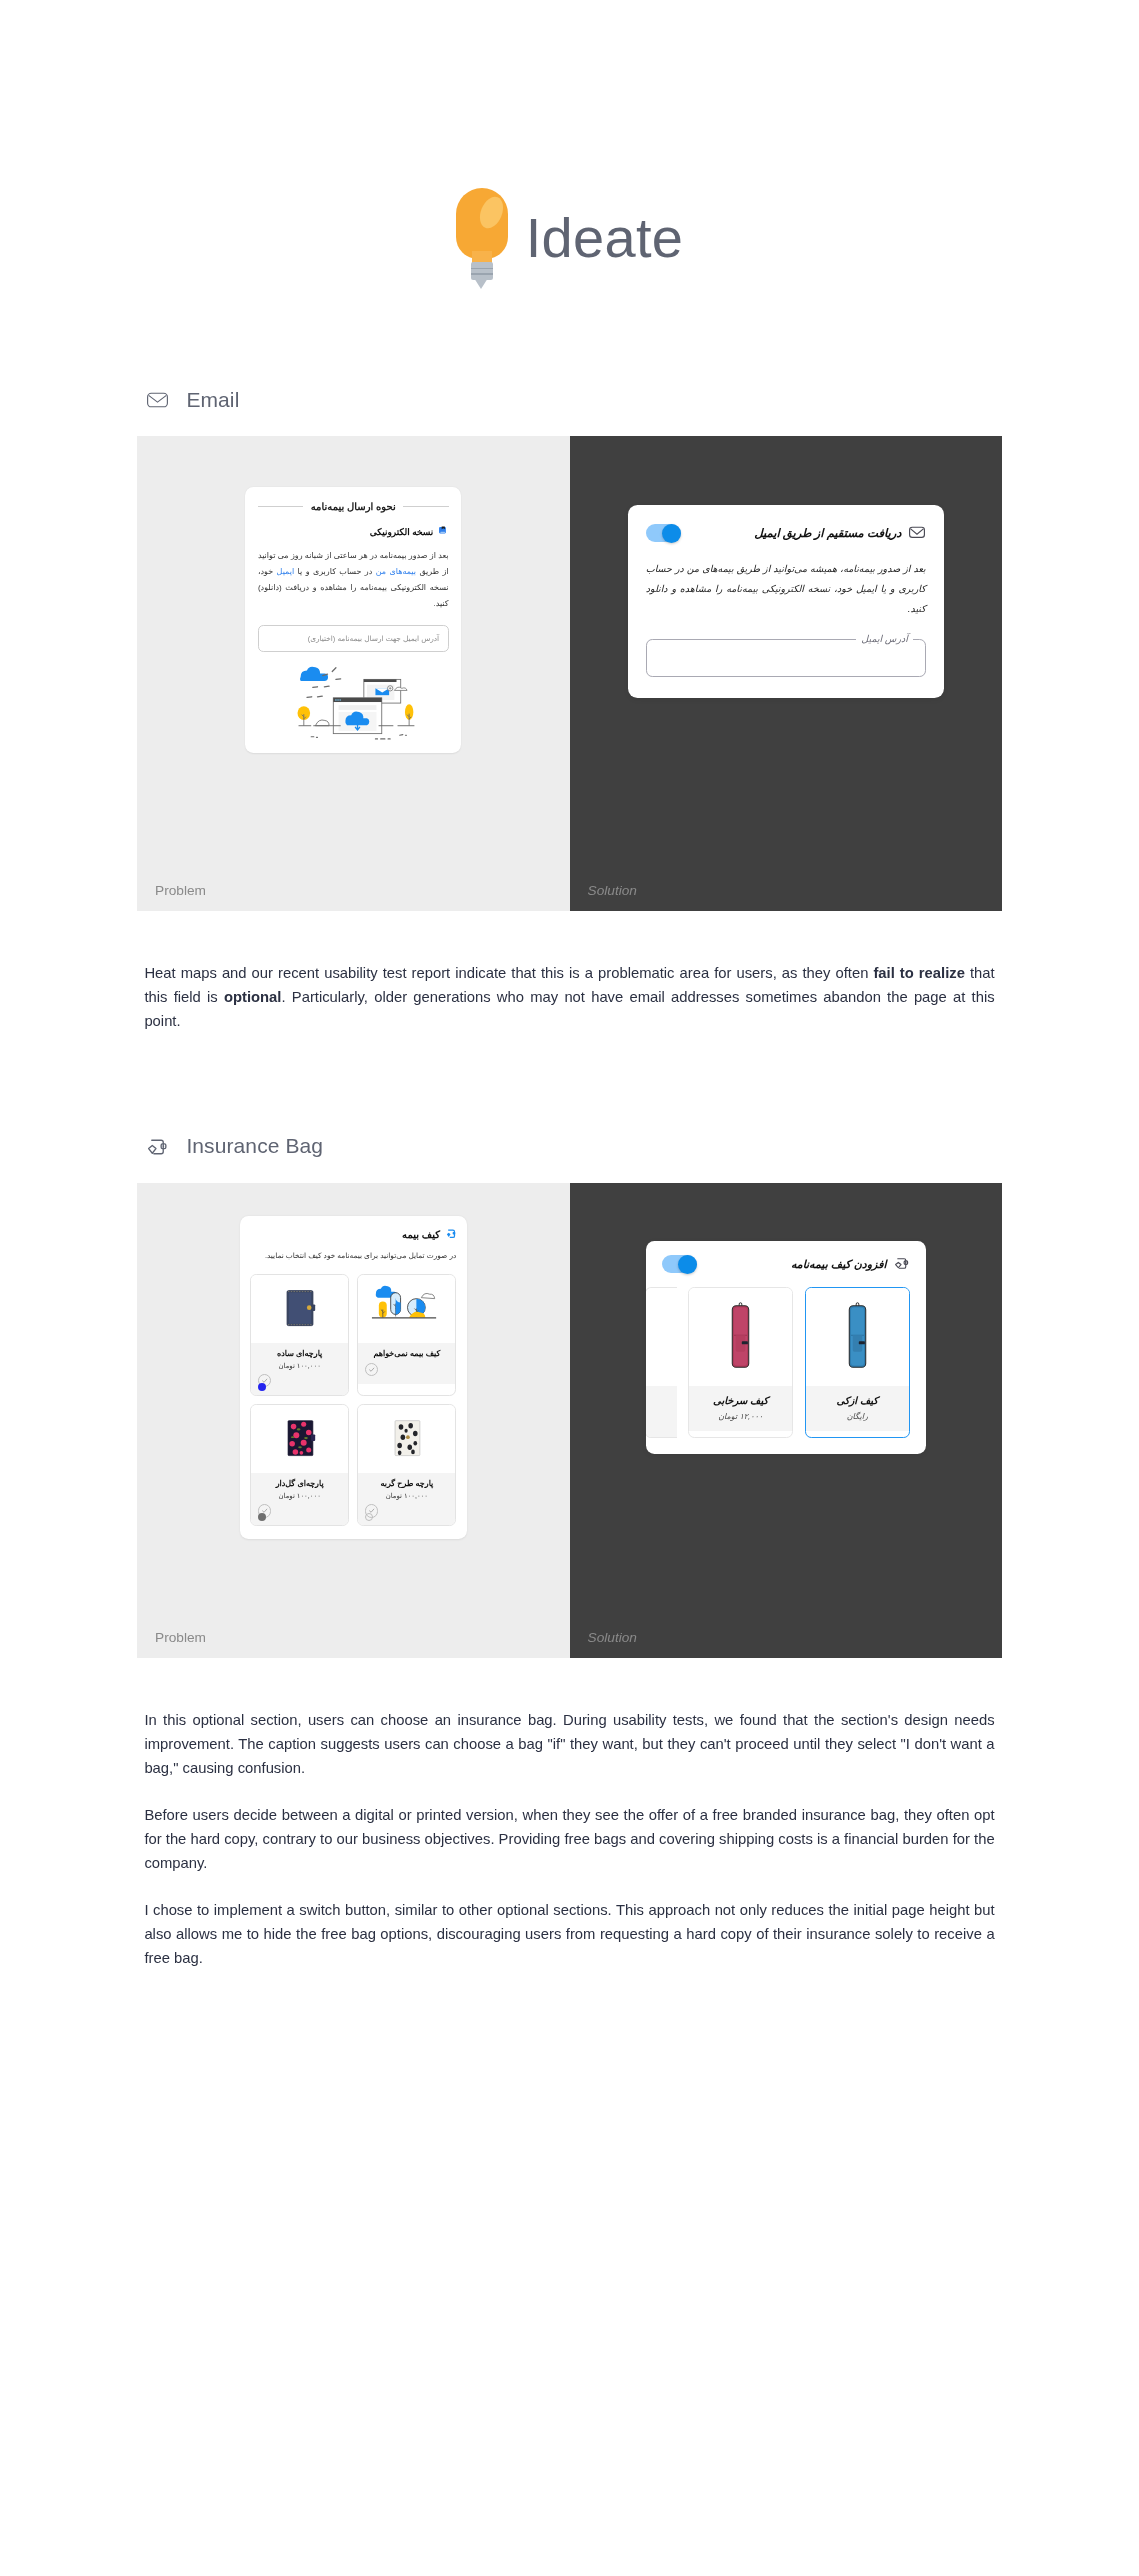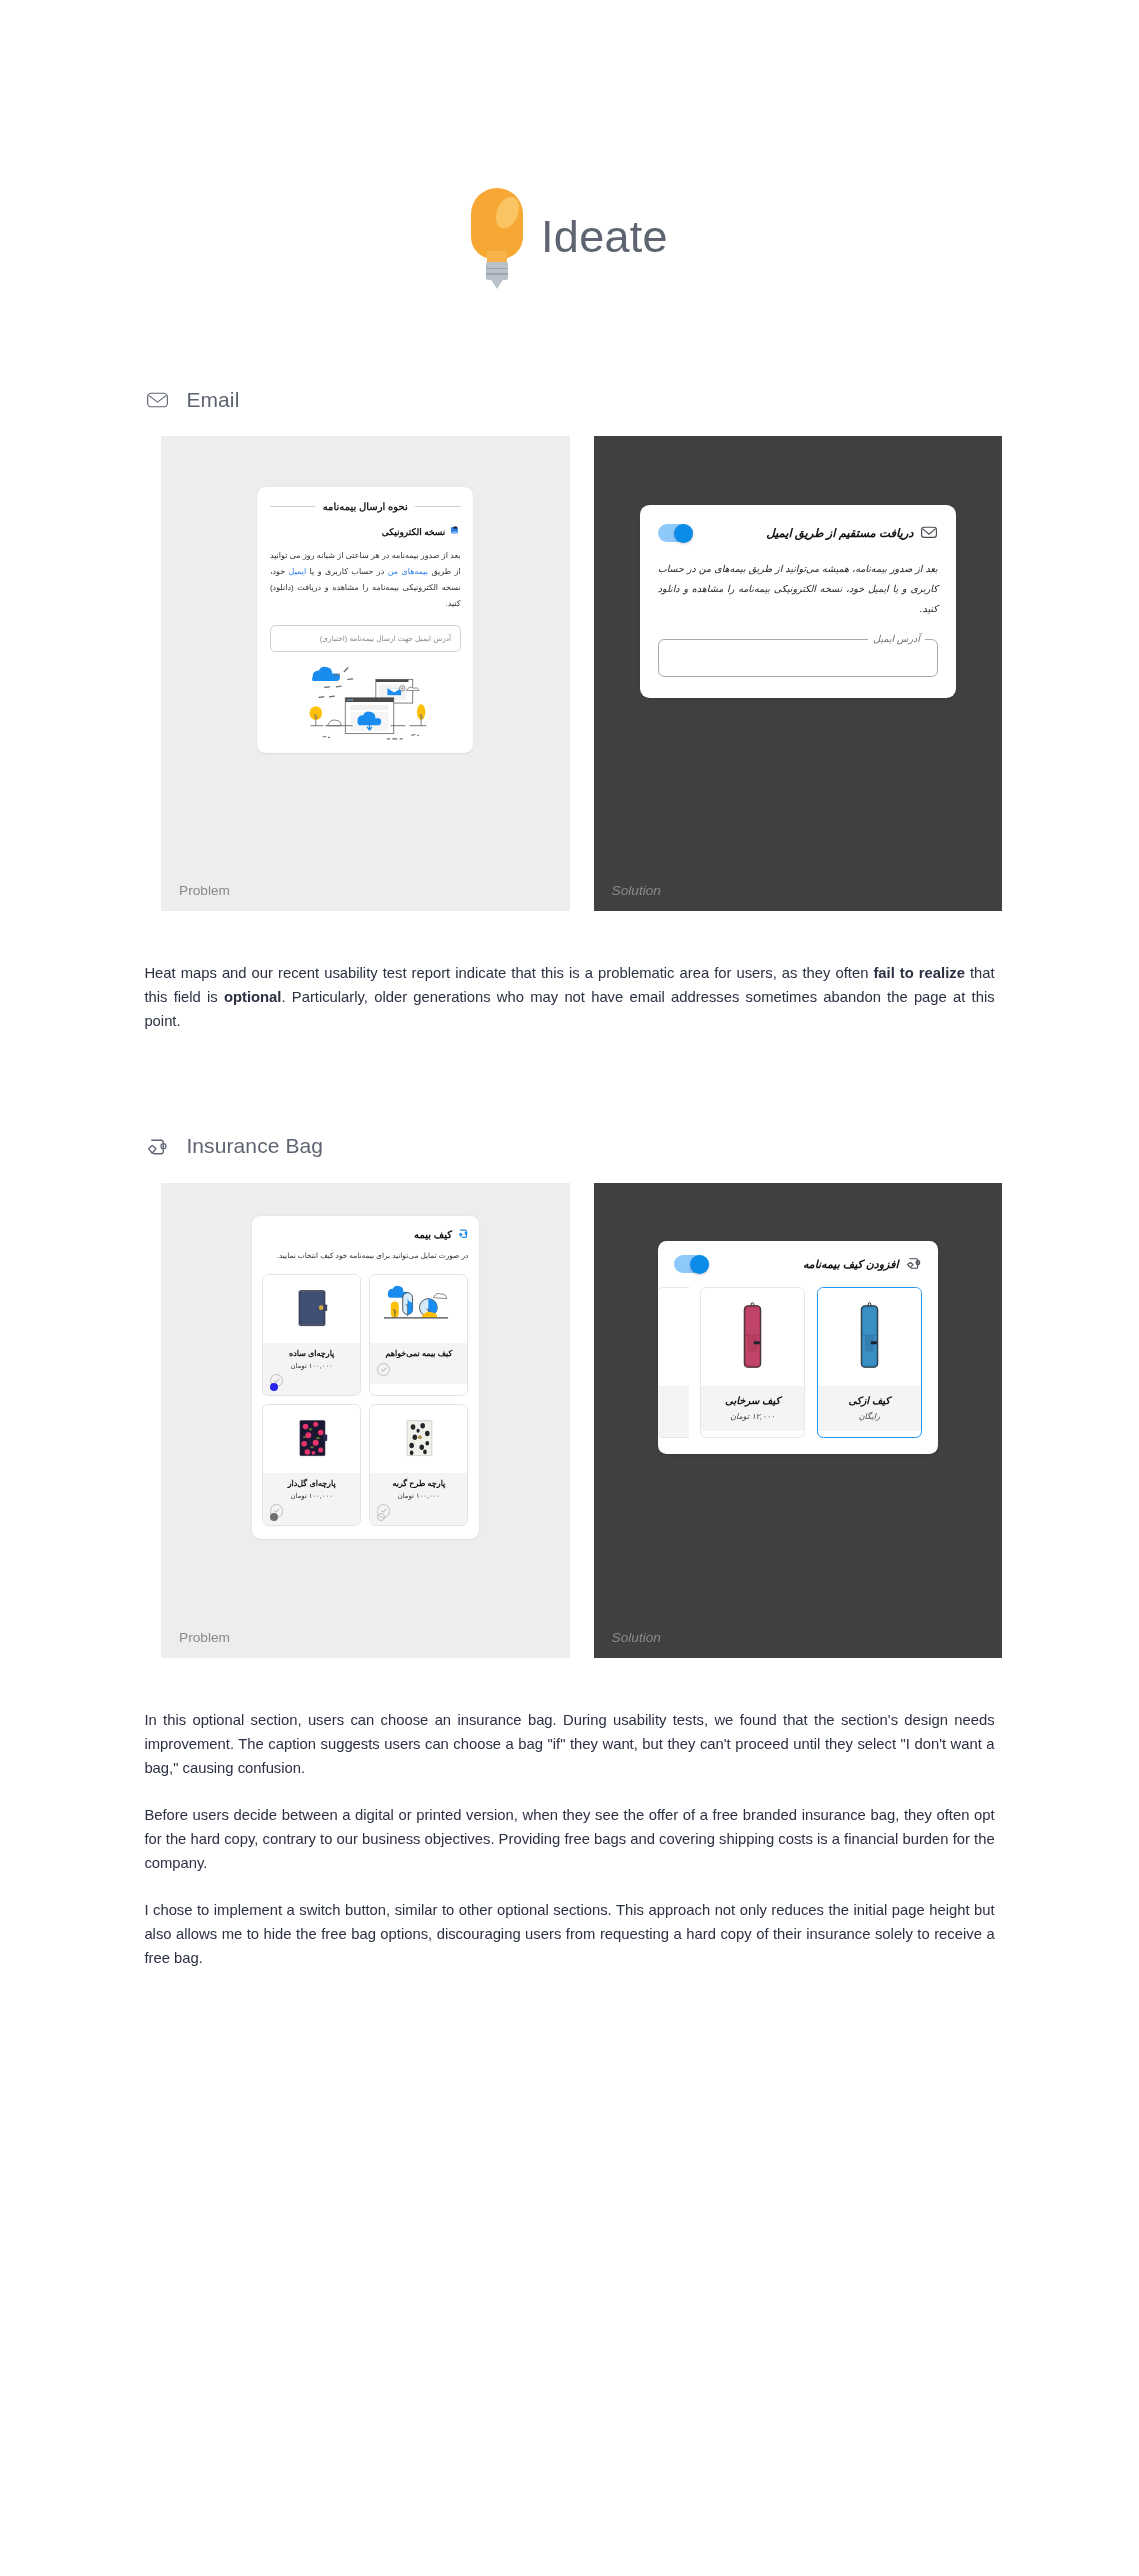--- a/index.html
+++ b/index.html
@@ -37,38 +37,38 @@
   }
   .bulb-base:after{
     content:""; position:absolute; left:0; top:11px; width:22px; height:1.6px; background:#9AA4AF;
   }
   .bulb-tip {
     position:absolute; left:18.5px; top:90px; width:0; height:0;
     border-left: 7.4px solid transparent; border-right: 7.4px solid transparent;
     border-top: 11.6px solid #B8C0C9;
   }
   .brand-name {
-    font-size: 45px; color: #5F6472; letter-spacing: 0.3px; font-weight: 400;
+    font-size: 56px; color: #5F6472; letter-spacing: 0.3px; font-weight: 400;
   }
 
   
   .wrap { width: 865px; margin: 0 auto; }
 
   
   .section { margin-top: 0; }
   .sec-head {
     display: flex; align-items: center; gap: 16px;
     margin-bottom: 24px; padding-left: 8.4px;
   }
   .sec-head .ico { width: 25px; height: 25px; display:block; }
   .sec-title { font-size: 21px; font-weight: 400; color: #5F6472; letter-spacing: 0.1px; }
 
   
   .compare { display: flex; width: 865px; height: 475px; }
-  .pane { position: relative; flex: 1 1 50%; margin-left: 24px; }
+  .pane { position: relative; flex: 1 1 50%; }
   .pane.problem  { background: #EDEDED; }
   .pane.solution { background: #404040; font-style: italic; }
   .pane-label {
     position: absolute; left: 18px; bottom: 12.7px;
     font-size: 13.7px; color: #8A8A8A;
   }
   .pane-stage { position:absolute; inset:0; display:flex; align-items:flex-start; justify-content:center; }
 
   
   .mock-prob {

